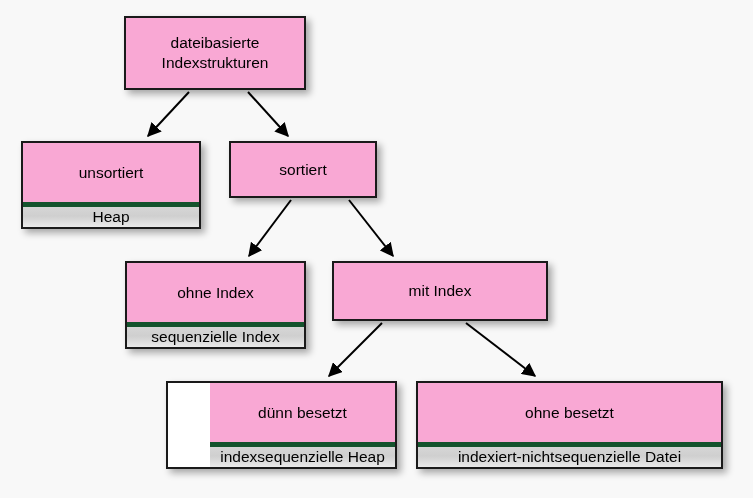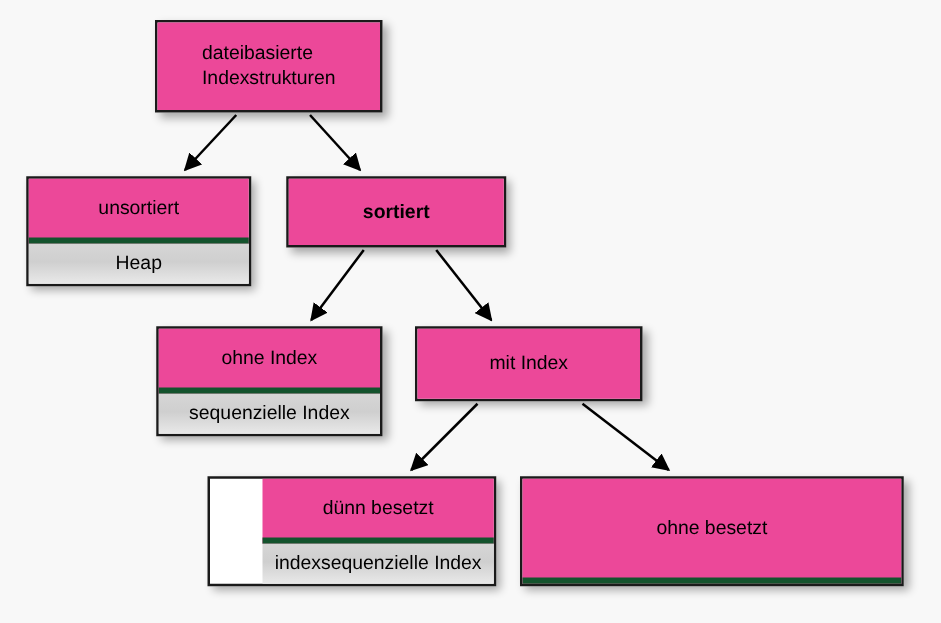--- a/index.html
+++ b/index.html
@@ -35,48 +35,49 @@
     box-shadow: 4px 4px 7px rgba(0,0,0,0.33);
     display: flex;
     flex-direction: column;
     z-index: 2;
   }
   .node .title {
     flex: 1 1 auto;
     display: flex;
     align-items: center;
     justify-content: center;
+    text-align: center;
     color: #000000;
     font-size: 15.5px;
     line-height: 1.28;
     padding: 2px 6px;
-    background: #ec4899;
+    background: #f9a8d4;
     white-space: pre-line;
   }
   .node.has-sub .title {
     border-bottom: 5px solid #14532d;
   }
   .node .sub {
     flex: 0 0 auto;
-    height: 32px;
+    height: 20px;
     display: flex;
     align-items: center;
     justify-content: center;
     text-align: center;
     color: #000000;
     font-size: 15.5px;
     padding: 0 6px;
     background: linear-gradient(to bottom, #d6d6d6 0%, #cfcfcf 45%, #e9e9e9 100%);
   }
   
   #node-root      { left: 124px; top: 16px;  width: 182px; height: 74px; }
   #node-unsorted  { left: 21px;  top: 141px; width: 180px; height: 88px; }
-  #node-sorted    { left: 229px; top: 141px; width: 176px; height: 57px; font-weight: bold; }
+  #node-sorted    { left: 229px; top: 141px; width: 148px; height: 57px; }
   #node-noindex   { left: 125px; top: 261px; width: 181px; height: 88px; }
-  #node-withindex { left: 332px; top: 261px; width: 182px; height: 60px; }
+  #node-withindex { left: 332px; top: 261px; width: 216px; height: 60px; }
   #node-sparse    { left: 166px; top: 381px; width: 231px; height: 88px; padding-left: 42px; }
   #node-dense     { left: 416px; top: 381px; width: 307px; height: 88px; }
 </style>
 </head>
 <body>
 
 <div id="canvas">
 
   <svg id="edges" viewBox="0 0 753 498" width="753" height="498">
     <defs>
@@ -116,20 +117,21 @@
     <div class="title">ohne Index</div>
     <div class="sub">sequenzielle Index</div>
   </div>
 
   <div class="node" id="node-withindex">
     <div class="title">mit Index</div>
   </div>
 
   <div class="node has-sub" id="node-sparse">
     <div class="title">dünn besetzt</div>
-    <div class="sub">indexsequenzielle Index</div>
+    <div class="sub">indexsequenzielle Heap</div>
   </div>
 
   <div class="node has-sub" id="node-dense">
     <div class="title">ohne besetzt</div>
+    <div class="sub">indexiert-nichtsequenzielle Datei</div>
   </div>
 
 </div>
 
 </body></html>

